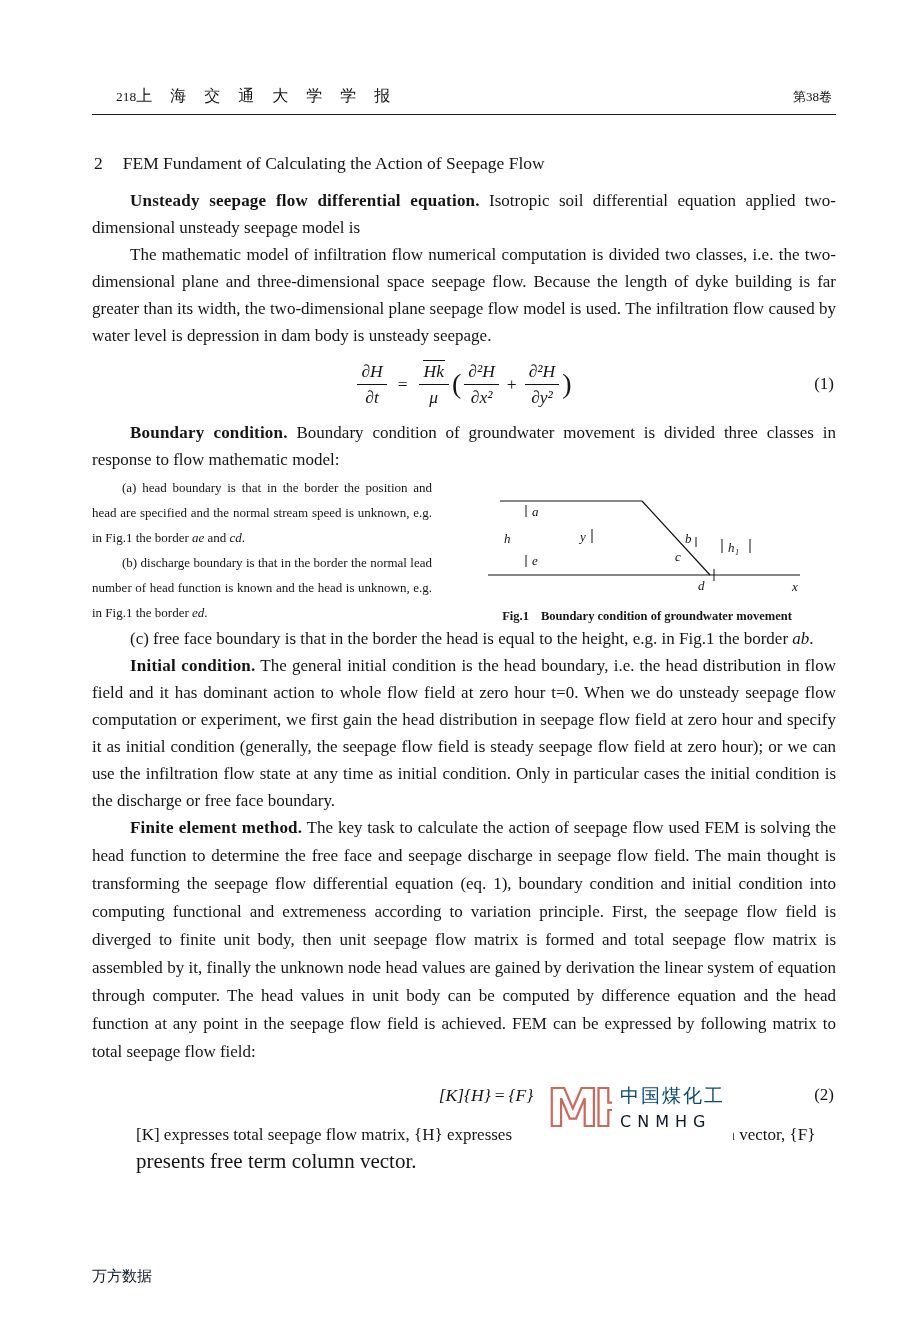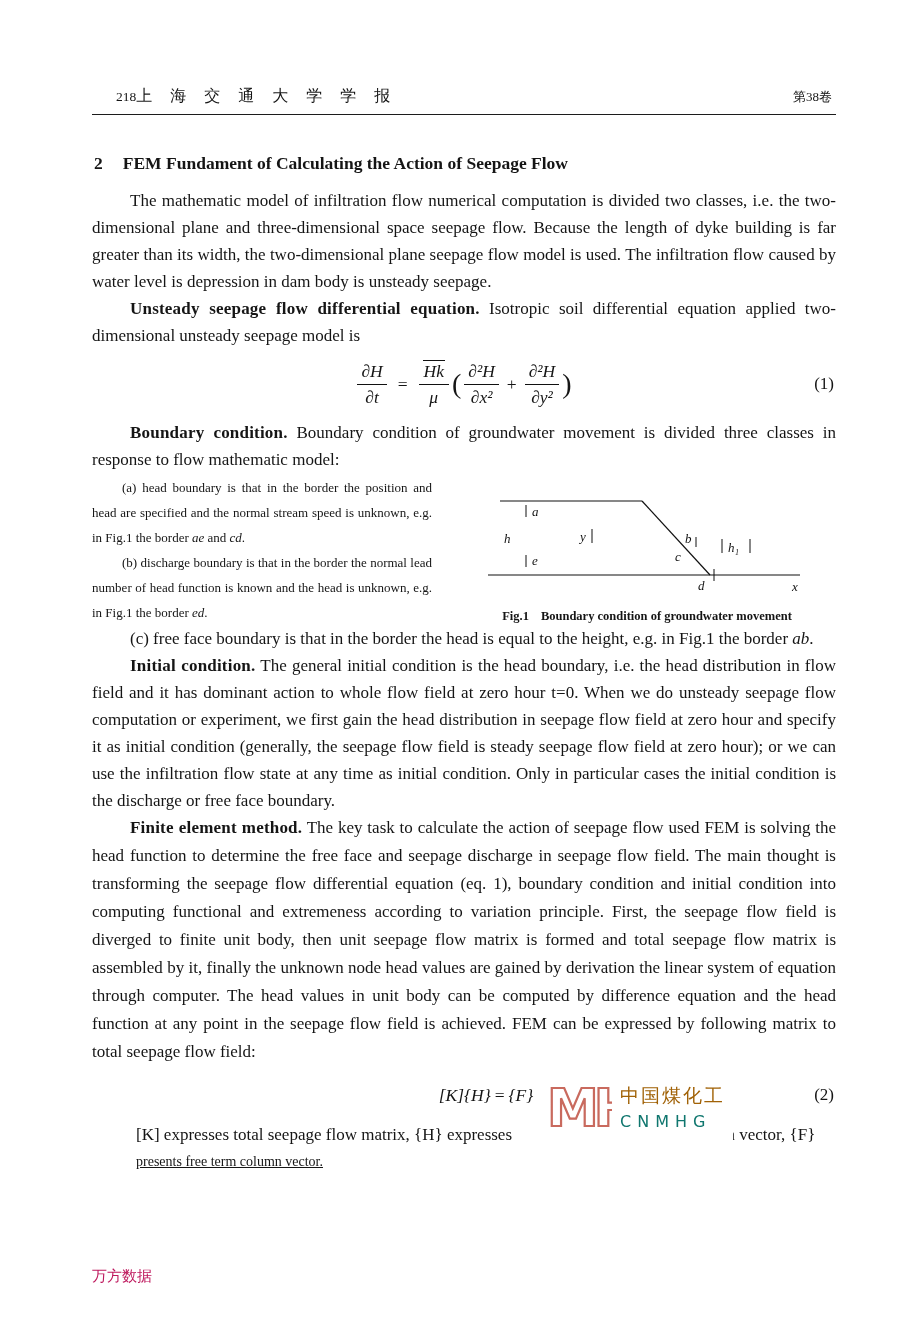--- a/index.html
+++ b/index.html
@@ -14,21 +14,21 @@
   
   .header {
     display:flex; align-items:baseline;
     border-bottom:1.5px solid #1c1c1c; padding:0 4px 7px 24px;
     font-size:13.5px;
   }
   .journal { flex:1; text-align:left; font-size:16px; letter-spacing:7px; }
   .volume { font-size:13px; }
 
   
-  .section-heading { margin:38px 0 13px 2px; font-size:17.5px; font-weight:bold; }
+  .section-heading { margin:38px 0 13px 2px; font-size:17.5px; font-weight:normal; }
   .section-heading .no { margin-right:20px; }
 
   
   p.body { font-size:17px; line-height:27px; text-align:justify; text-indent:38px; }
   p.body b { letter-spacing:.2px; }
   .it { font-style:italic; }
 
   
   .equation {
     position:relative; display:flex; justify-content:center; align-items:center;
@@ -56,52 +56,52 @@
   .fig-caption { font-size:12.5px; font-weight:bold; margin-top:6px; white-space:nowrap; }
   .fig-caption .cap-label { margin-right:12px; }
 
   
   p.fem { line-height:28px; }
 
   
   .closing-wrap { position:relative;margin-left:44px; }
   .closing-line1 { font-size:17px; line-height:27px; white-space:nowrap; }
   .wm-gap { display:inline-block; width:188px; }
-  .closing-line2 { font-size:14px; line-height:27px;text-decoration:underline; }
+  .closing-line2 { font-size:21px; line-height:27px; }
   .watermark {
     position:absolute; left:408px; top:-6px; z-index:3;
     display:flex; align-items:center; background:#ffffff; padding:4px 8px 4px 2px;
   }
   .wm-text { margin-left:8px; font-family:"DejaVu Sans", sans-serif; }
-  .wm-title { font-size:19px; color:#a16207; letter-spacing:2px; }
-  .wm-sub { font-size:16px; color:#0f766e; letter-spacing:6px; margin-top:3px; }
-
-  .wanfang { position:absolute; left:92px; bottom:34px; font-size:15px; color:#be185d; }
+  .wm-title { font-size:19px; color:#0c4a6e; letter-spacing:2px; }
+  .wm-sub { font-size:16px; color:#0f172a; letter-spacing:6px; margin-top:3px; }
+
+  .wanfang { position:absolute; left:92px; bottom:34px; font-size:15px; color:#0f172a; }
 
   svg text.figlabel { font-family:"Liberation Serif", serif; font-style:italic; font-size:13px; fill:#111; }
 </style>
 </head>
 <body>
 
 <div class="page">
   <div class="content">
 
     <div class="header">
       <span class="pageno">218</span>
       <span class="journal">上 海 交 通 大 学 学 报</span>
       <span class="volume">第38卷</span>
     </div>
 
     <h2 class="section-heading">
       <span class="no">2</span><span>FEM Fundament of Calculating the Action of Seepage Flow</span>
     </h2>
 
+    <p class="body"><b>Unsteady seepage flow differential equation.</b><span> Isotropic soil differential equation applied two-dimensional unsteady seepage model is</span></p>
+
     <p class="body">The mathematic model of infiltration flow numerical computation is divided two classes, i.e. the two-dimensional plane and three-dimensional space seepage flow. Because the length of dyke building is far greater than its width, the two-dimensional plane seepage flow model is used. The infiltration flow caused by water level is depression in dam body is unsteady seepage.</p>
-
-    <p class="body"><b>Unsteady seepage flow differential equation.</b><span> Isotropic soil differential equation applied two-dimensional unsteady seepage model is</span></p>
 
     <div class="equation">
       <span class="eq-body">
         <span class="frac">
             <span class="num">∂H</span>
             <span class="den">∂t</span>
           </span>
         <span class="eqsign">=</span>
         <span class="frac">
             <span class="num"><span class="ovl">Hk</span></span>

